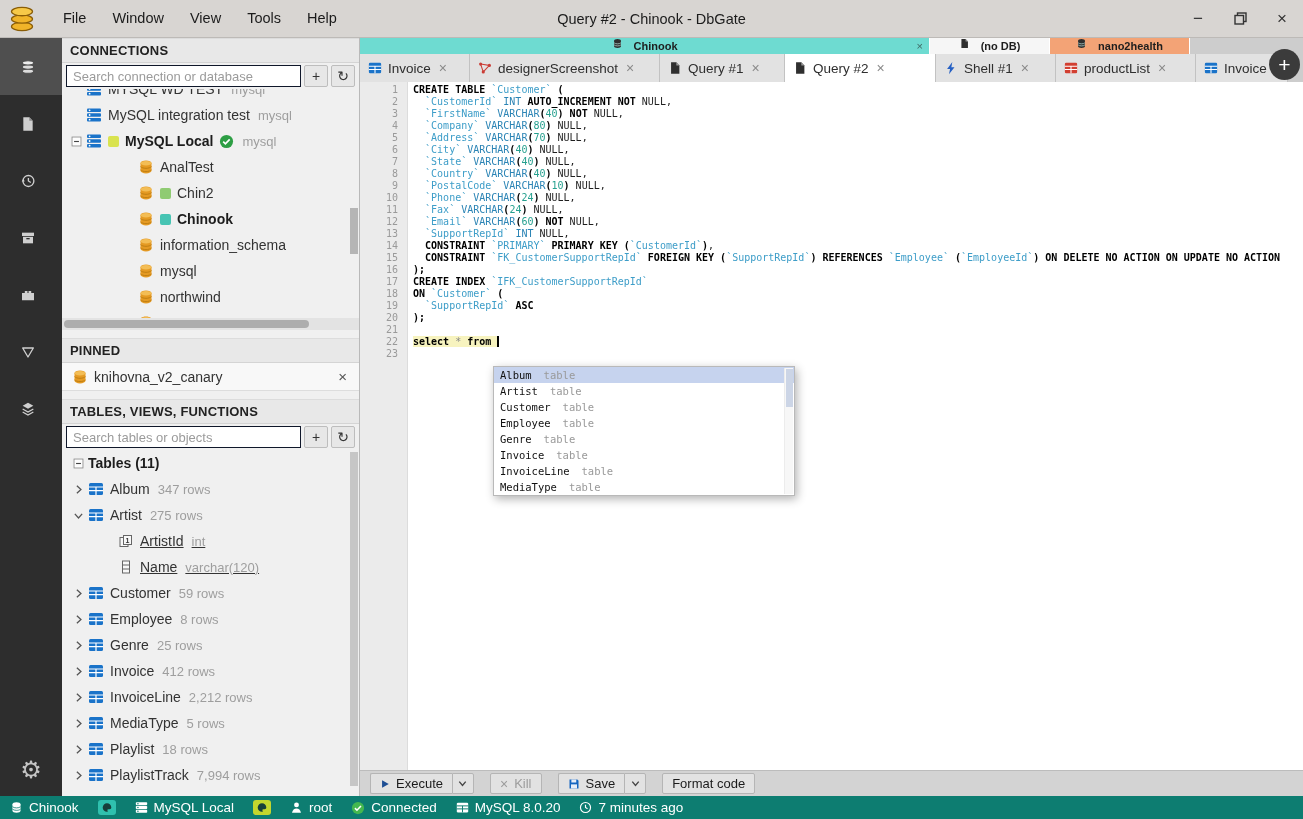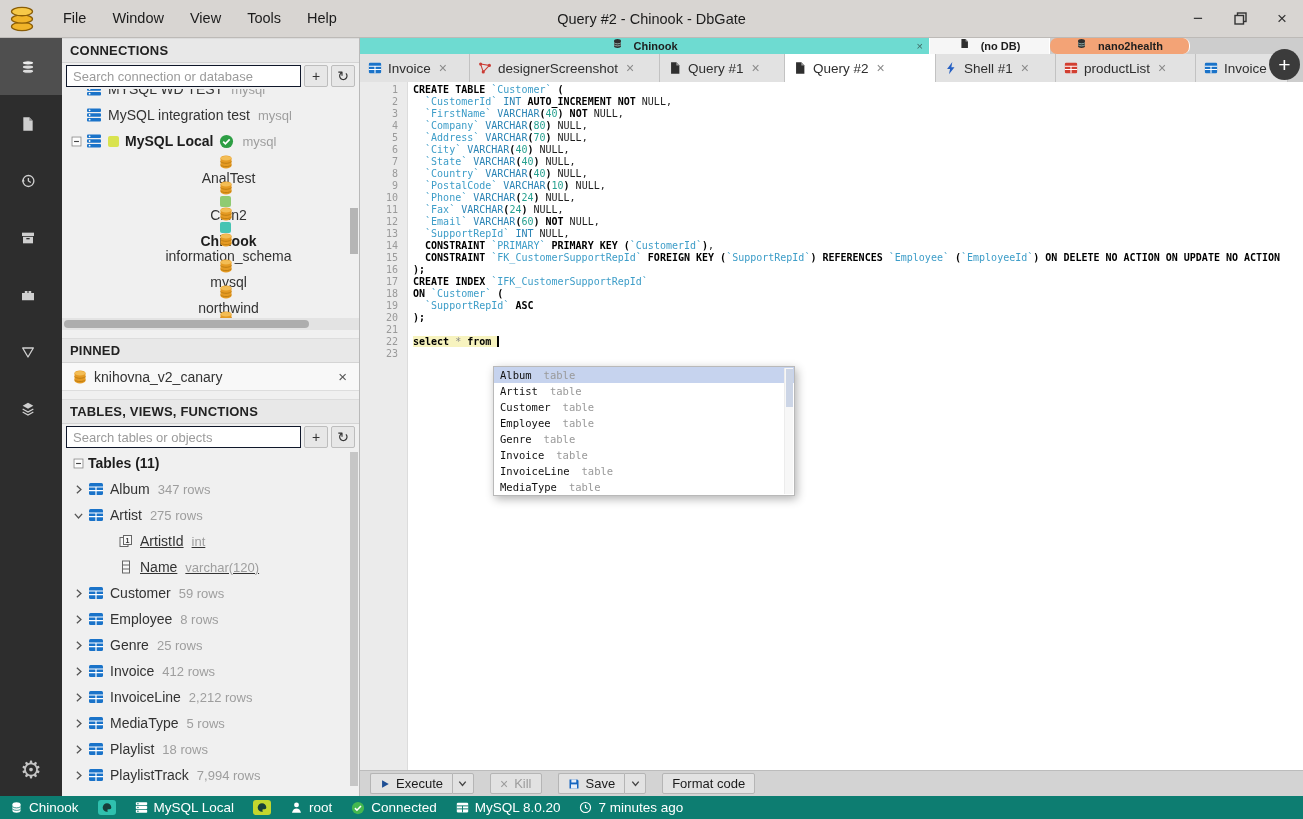--- a/index.html
+++ b/index.html
@@ -45,21 +45,21 @@
   .trow .meta { color:#9e9e9e; font-size:13px; margin-left:8px; }
   .trow.bold .nm { font-weight:bold; color:#1d1d1d; }
   .expander { width:20px; flex:0 0 20px; display:flex; align-items:center; justify-content:center; }
   .expander svg { width:13px; height:13px; }
   .ticon { width:16px; height:16px; margin-right:6px; flex:0 0 16px; }
   .ticon svg { width:16px; height:16px; display:block; }
   .csq { width:11px; height:11px; border-radius:2px; margin-right:6px; flex:0 0 11px; }
   .badge { width:15px; height:15px; margin-left:6px; }
   .badge svg { width:15px; height:15px; display:block; }
   .l1 { padding-left:4px; }
-  .l2 { padding-left:36px;flex-direction:column; }
+  .l2 { padding-left:76px; }
   .tbl-root { padding-left:6px; }
   .tbl-item { padding-left:6px; }
   .tbl-col { padding-left:56px;text-decoration:underline; }
 
   .pinned-row { height:28px; flex:0 0 28px; background:#f8f8f8; border-bottom:1px solid #ddd; display:flex; align-items:center; padding-left:10px; font-size:14px; color:#333; }
   .pinned-row .close { margin-left:auto; padding-right:12px; color:#555; font-size:15px; }
 
   .tables-tree { flex:1; overflow:hidden; position:relative; }
 
   
@@ -590,21 +590,21 @@
           </div>
           <div class="tgroup" style="width: 120px; background: rgb(246, 246, 246);">
             <span class="ticon">
               <svg viewBox="0 0 16 16">
                 <path d="M3.5 1.5h6l3.5 3.5v9.5H3.5z" fill="#2f2f2f"></path>
                 <path d="M9.5 1.5l3.5 3.5H9.5z" fill="#9a9a9a"></path>
               </svg>
             </span>
             <span>(no DB)</span>
           </div>
-          <div class="tgroup" style="width: 140px; background: rgb(243, 163, 118); border-radius: 7px;">
+          <div class="tgroup" style="width: 140px; background: rgb(243, 163, 118);">
             <span class="ticon">
               <svg viewBox="0 0 16 16">
                 <path d="M3 4C3 2.6 5.2 1.5 8 1.5S13 2.6 13 4v8c0 1.4-2.2 2.5-5 2.5S3 13.4 3 12z" fill="#2e2e2e"></path>
                 <path d="M3 7c1.1 1 2.9 1.5 5 1.5S11.9 8 13 7M3 10c1.1 1 2.9 1.5 5 1.5s4-.5 5-1.5" stroke="#bfe8e2" fill="none"></path>
               </svg>
             </span>
             <span>nano2health</span>
           </div>
         </div>
       <div class="tabsrow" id="tab-row">

